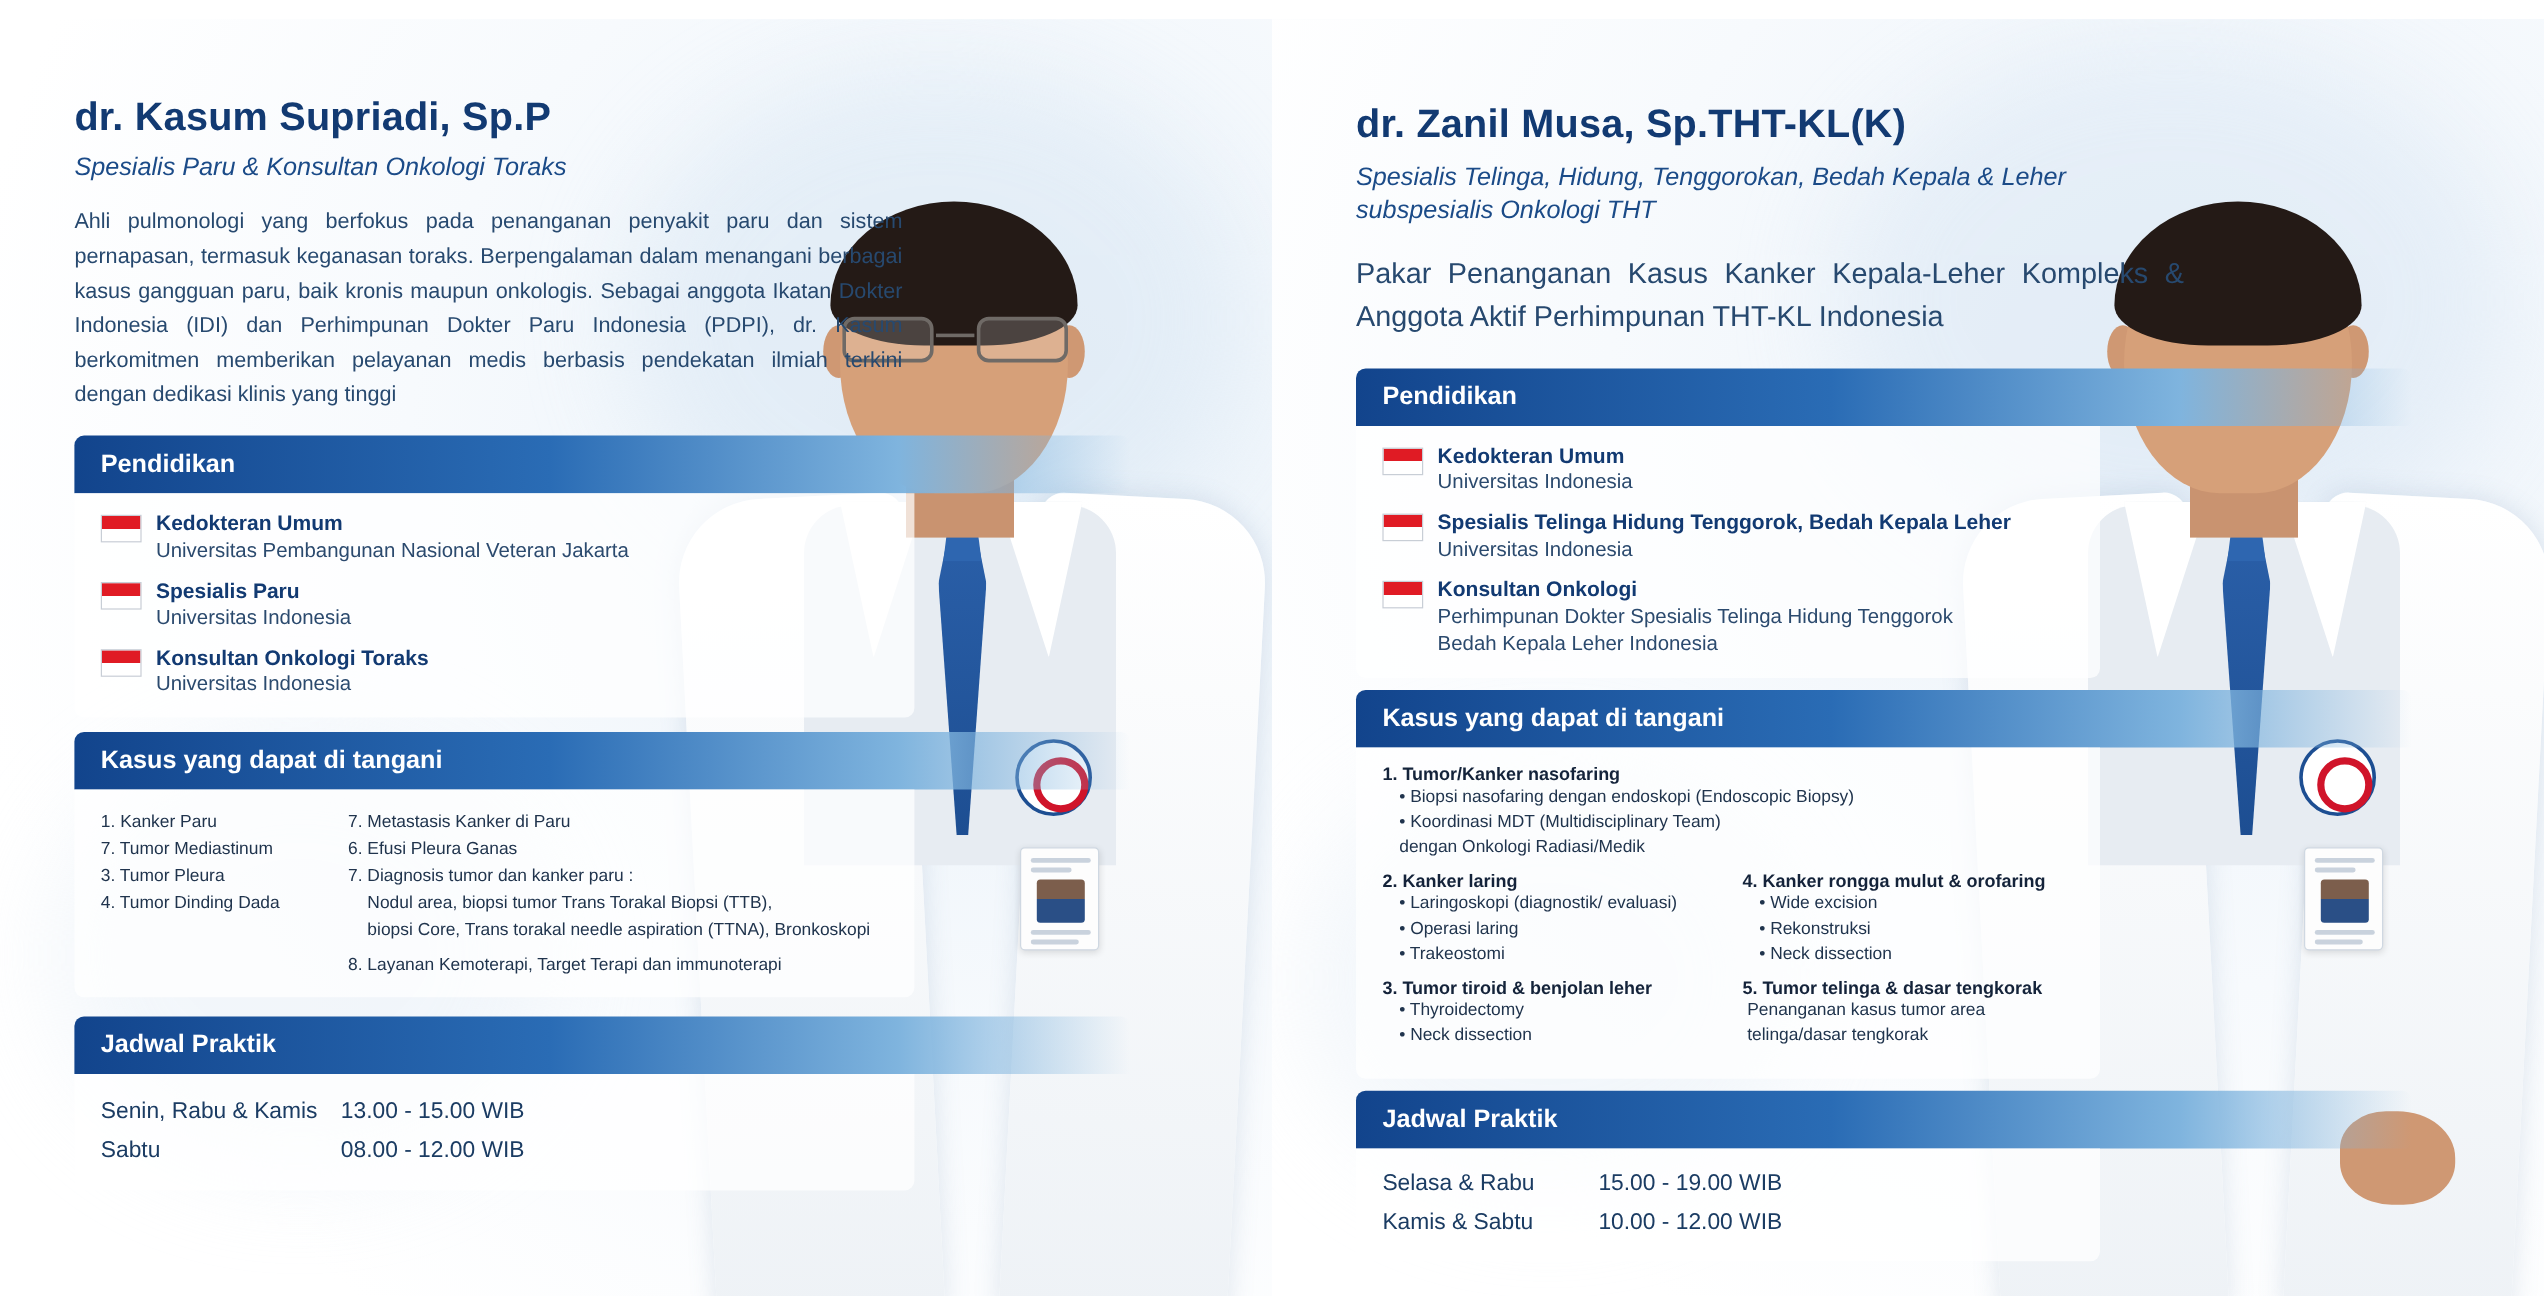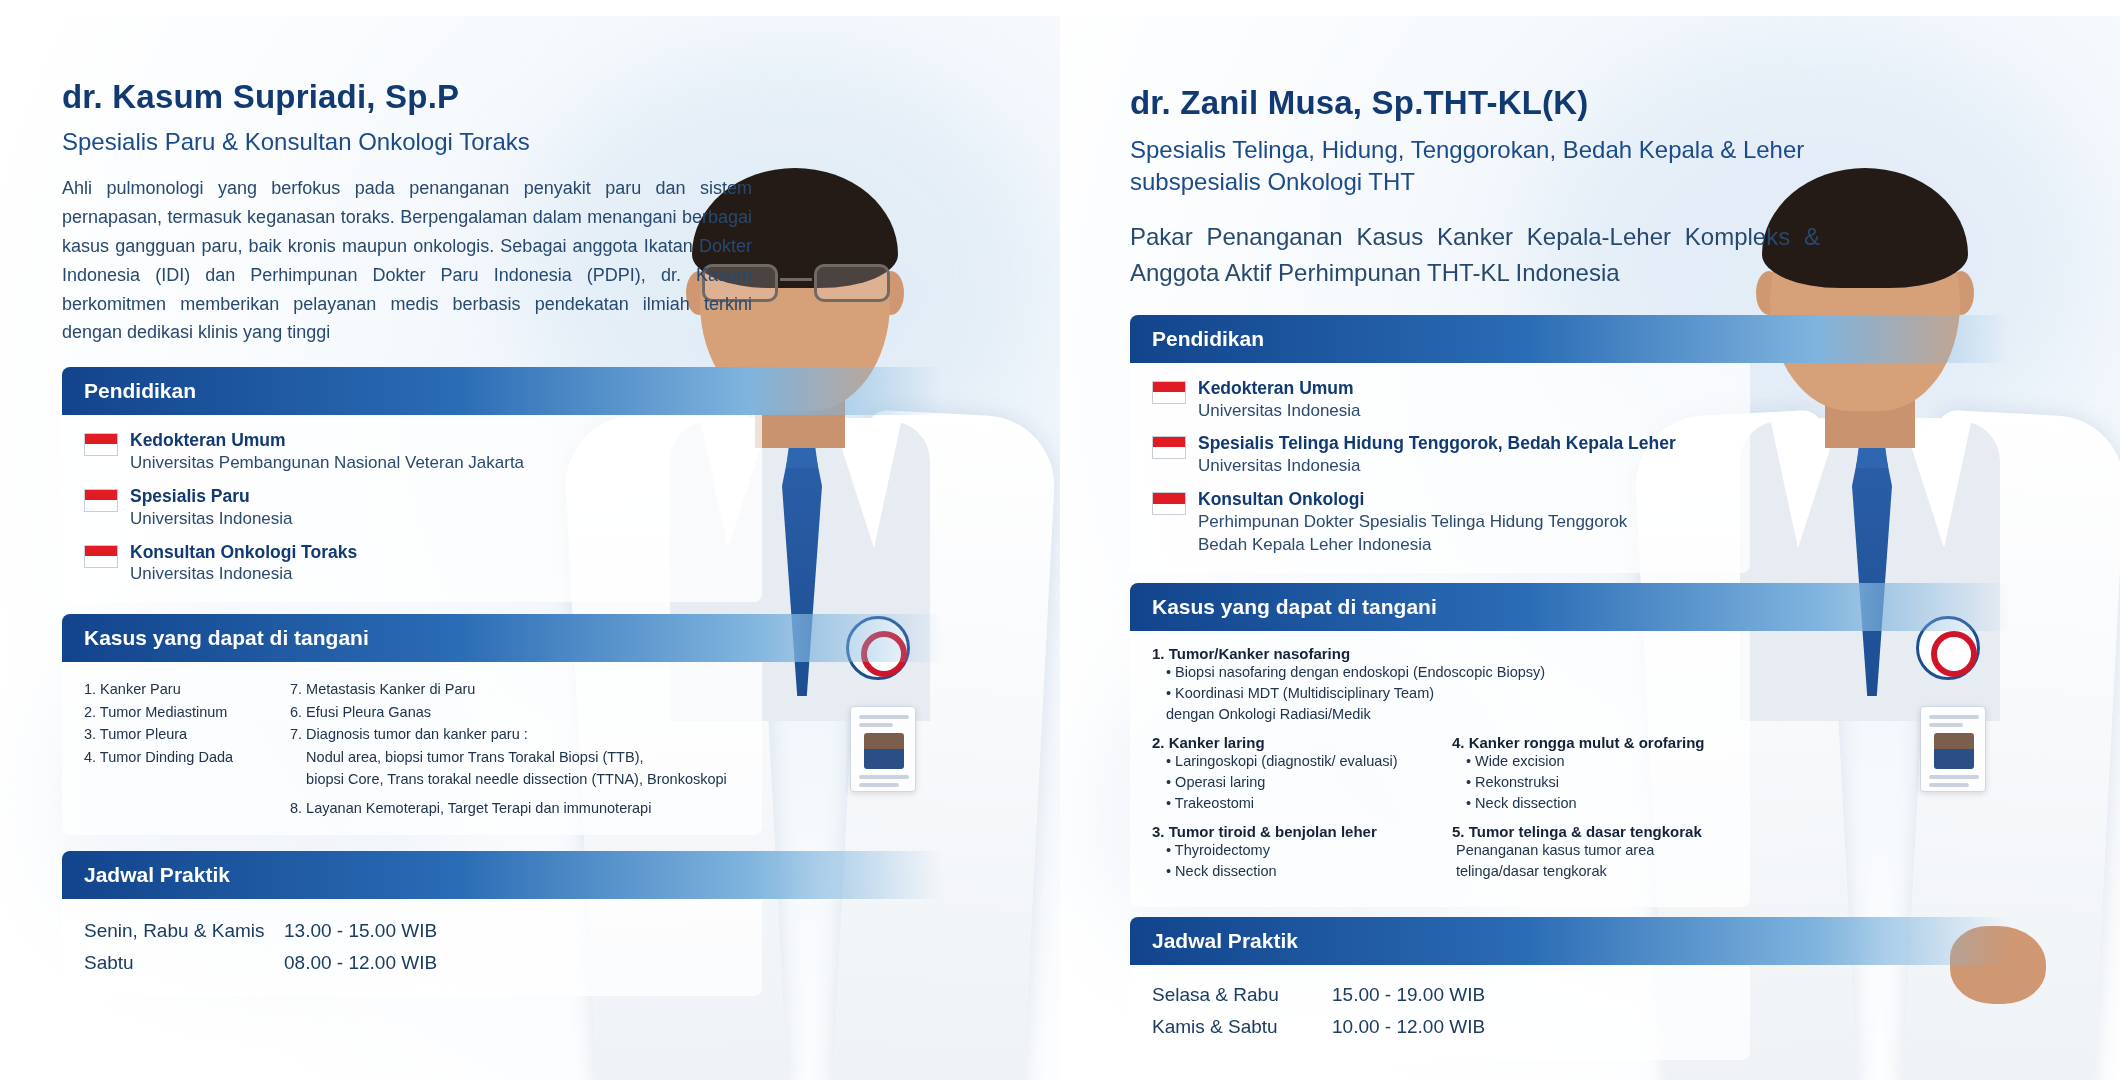--- a/index.html
+++ b/index.html
@@ -145,21 +145,21 @@
   .photo .hand {
     position: absolute; left: 330px; top: 780px;
     width: 96px; height: 78px; background: #cf9873; border-radius: 40% 50% 45% 45%;
   }
 
   
   .doc-name {
     font-size: 33px; font-weight: bold; color: #123a72; letter-spacing: .2px;
   }
   .doc-spec {
-    font-size: 24px; color: #1b4b88; margin-top: 10px; line-height: 1.35;
+    font-size: 21px; color: #1b4b88; margin-top: 10px; line-height: 1.35; font-style: italic;
   }
   .doc-bio {
     font-size: 18px; color: #27496f; line-height: 1.6; text-align: justify;
     margin-top: 16px;
   }
   .doc-note {
     font-size: 24px; color: #27496f; line-height: 1.5; text-align: justify;
     margin-top: 20px;
   }
 
@@ -275,30 +275,30 @@
           </div>
         </div>
       </div>
 
       <div style="width:880px;">
         <div class="section-head" style="margin-top:12px;">Kasus yang dapat di tangani</div>
         <div class="section-body" style="width:700px;padding-top:16px;">
           <div class="case-cols">
             <div class="case-col" style="flex:0 0 180px;">
               <div class="case-line">1. Kanker Paru</div>
-              <div class="case-line">2. Tumor Mediastinum</div>
+              <div class="case-line">7. Tumor Mediastinum</div>
               <div class="case-line">3. Tumor Pleura</div>
               <div class="case-line">4. Tumor Dinding Dada</div>
             </div>
             <div class="case-col">
               <div class="case-line">7. Metastasis Kanker di Paru</div>
               <div class="case-line">6. Efusi Pleura Ganas</div>
               <div class="case-line">7. Diagnosis tumor dan kanker paru :</div>
               <div class="case-line" style="white-space:pre;">    Nodul area, biopsi tumor Trans Torakal Biopsi (TTB),</div>
-              <div class="case-line" style="white-space:pre;">    biopsi Core, Trans torakal needle dissection (TTNA), Bronkoskopi</div>
+              <div class="case-line" style="white-space:pre;">    biopsi Core, Trans torakal needle aspiration (TTNA), Bronkoskopi</div>
               <div class="case-line" style="margin-top:6px;">8. Layanan Kemoterapi, Target Terapi dan immunoterapi</div>
             </div>
           </div>
         </div>
       </div>
 
       <div style="width:880px;">
         <div class="section-head" style="margin-top:16px;">Jadwal Praktik</div>
         <div class="section-body" style="width:700px;padding-top:16px;">
           <div class="sched-row">

